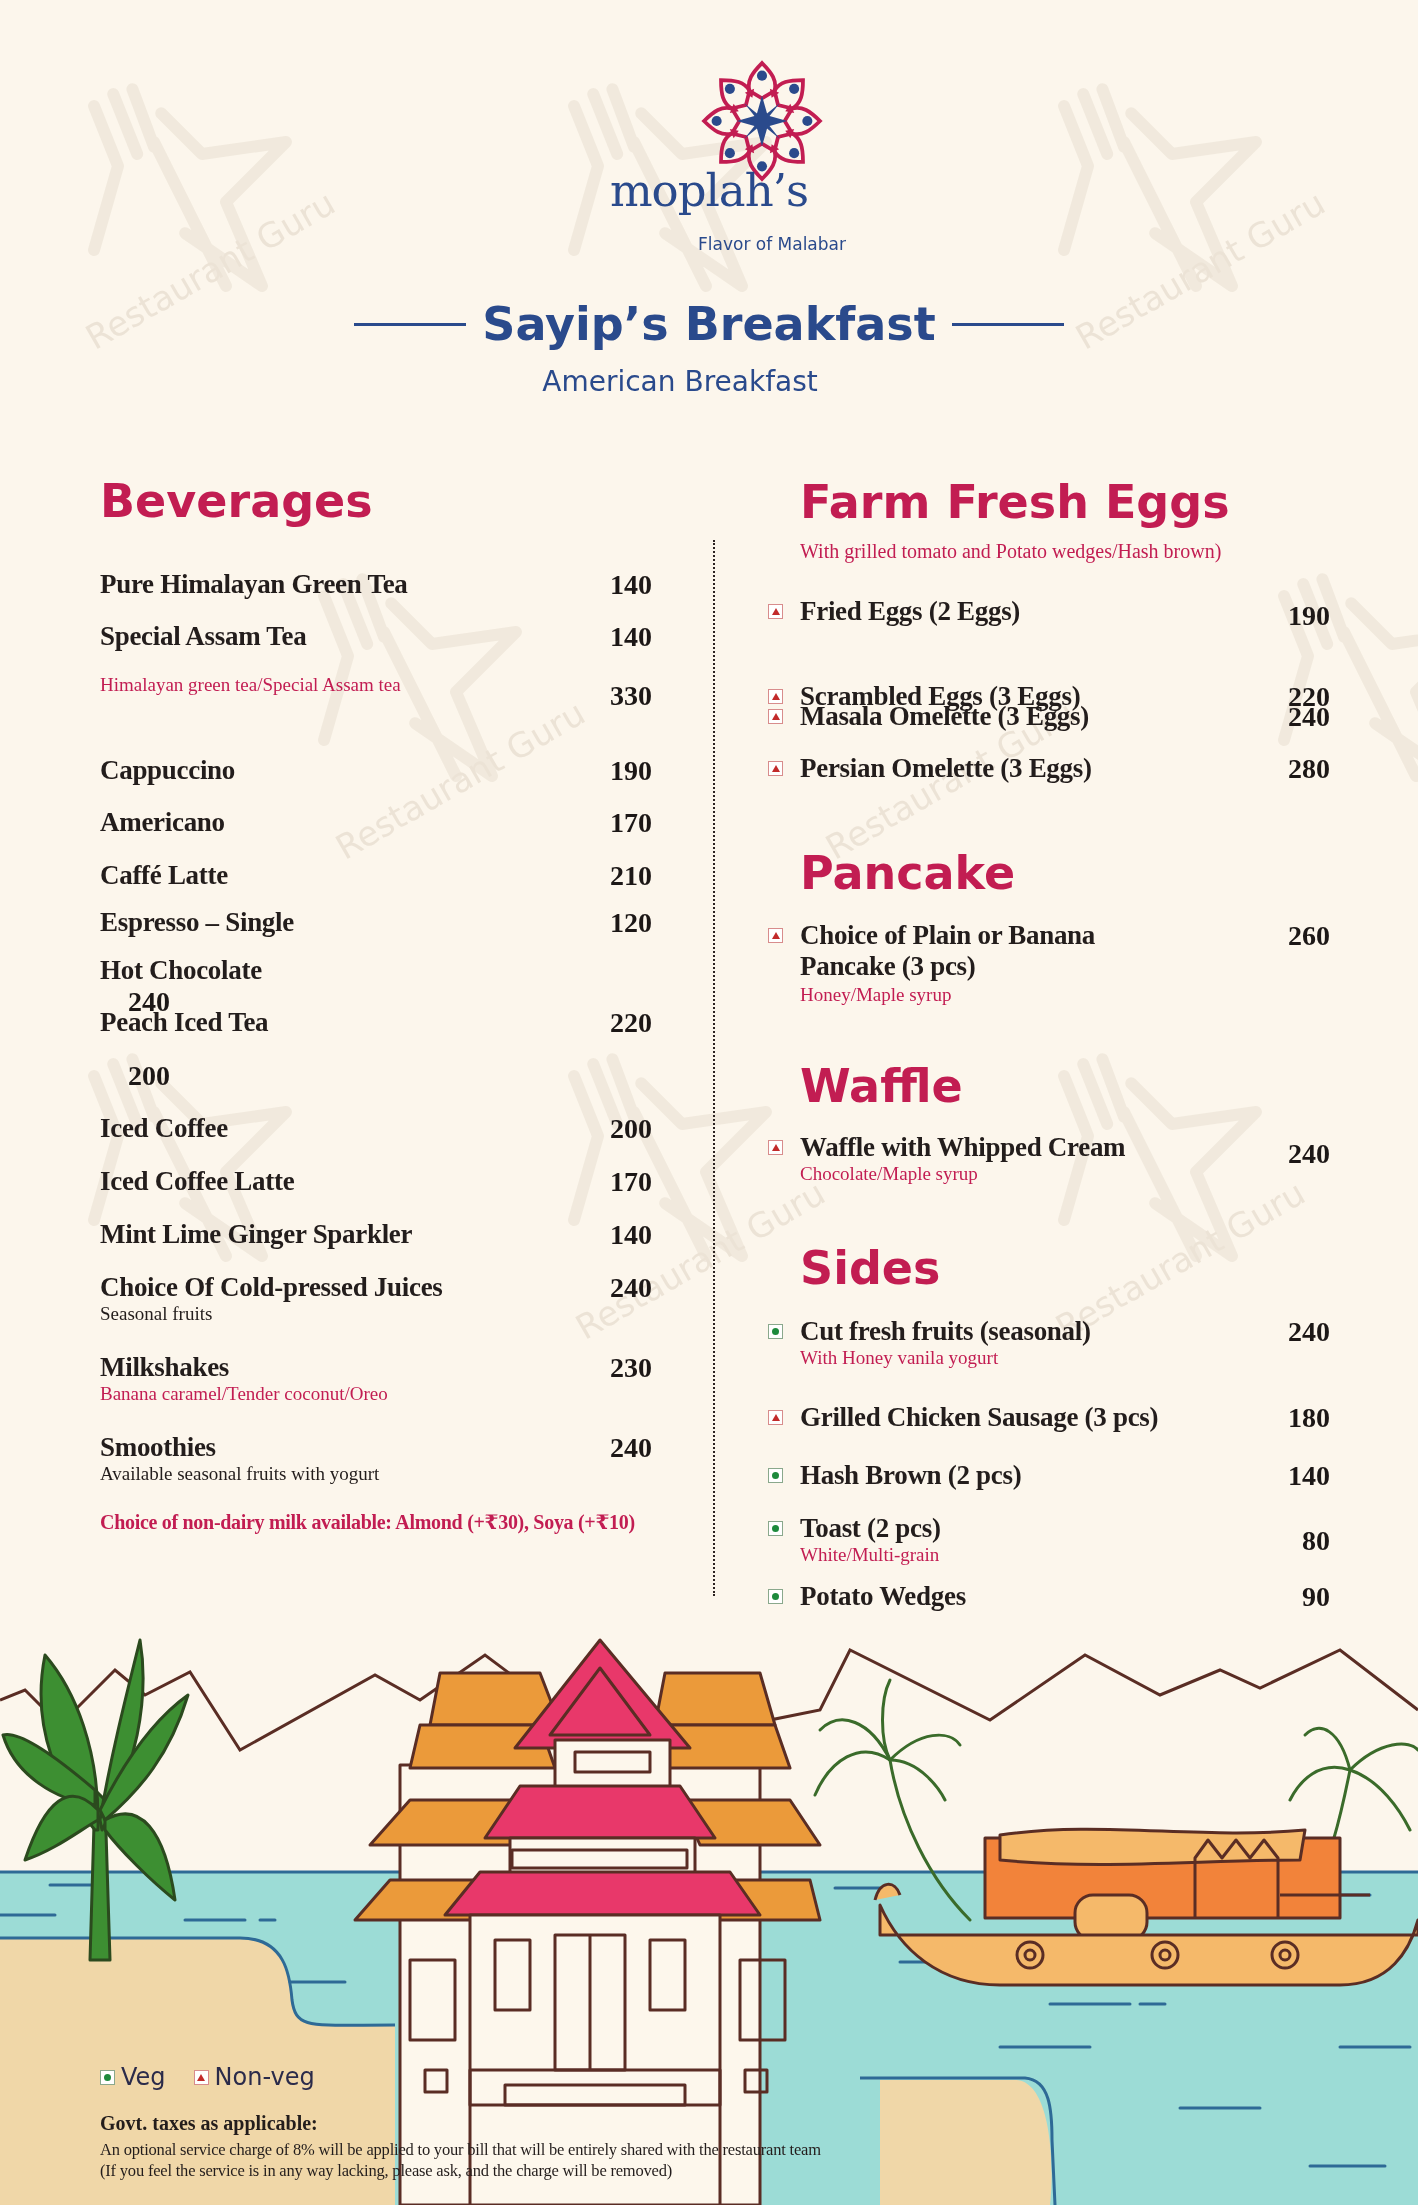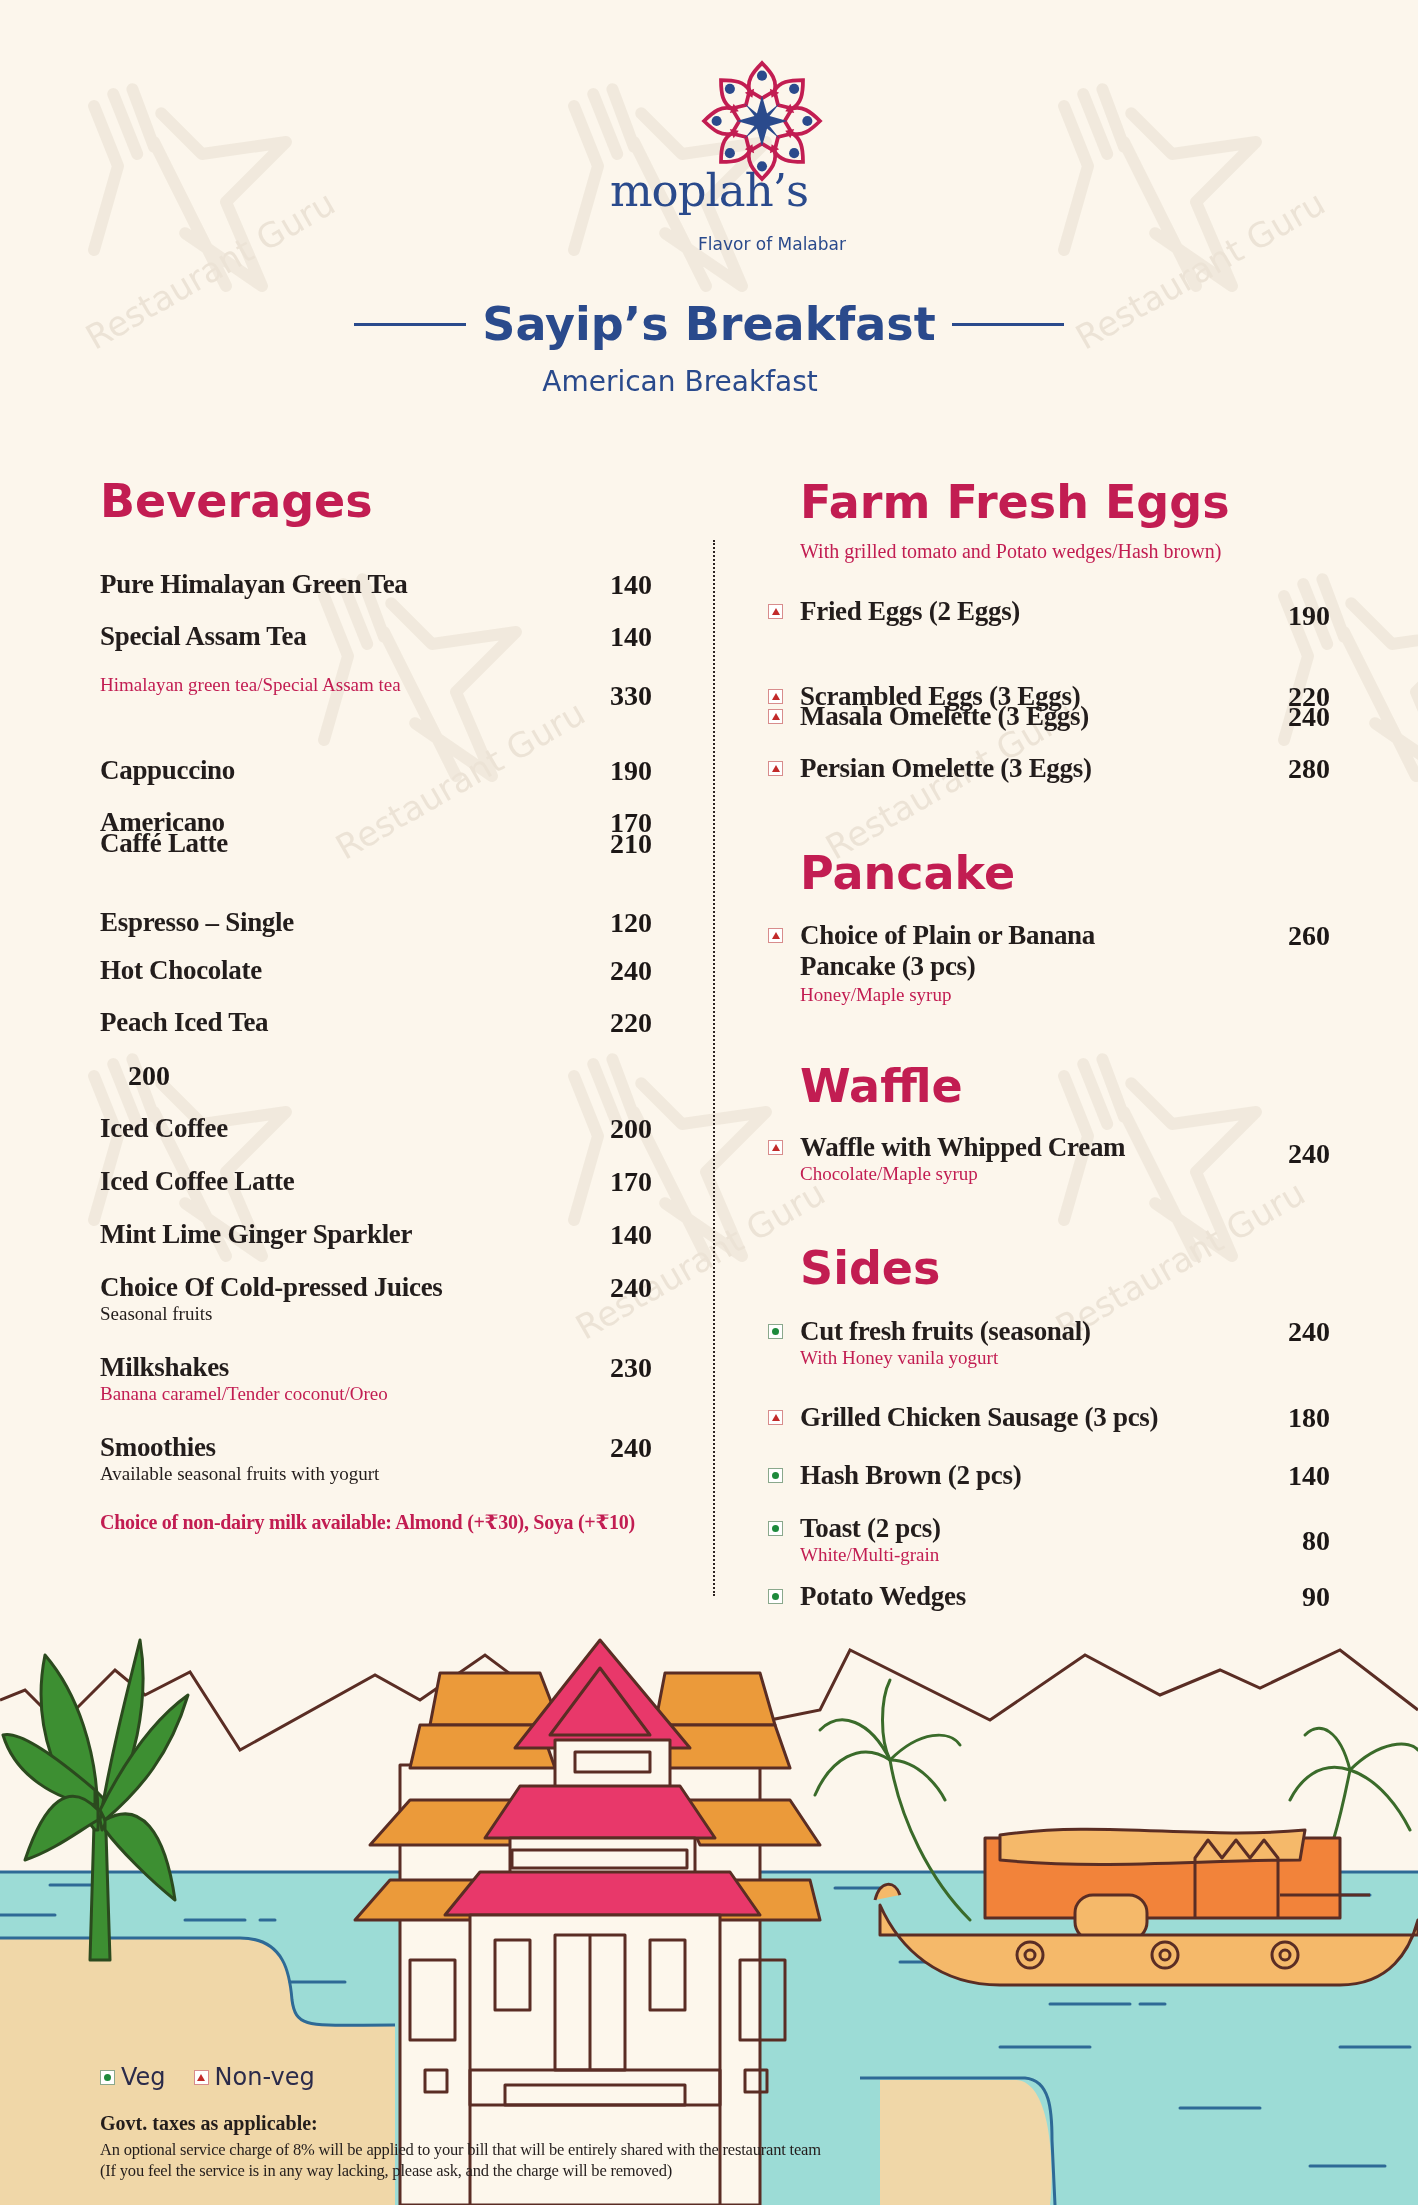--- a/index.html
+++ b/index.html
@@ -233,33 +233,33 @@
         <div class="item-name">Cappuccino</div>
       </div>
     <div class="price">190</div>
   </div>
   <div class="item" style="top:807px;">
     <div class="item-body">
         <div class="item-name">Americano</div>
       </div>
     <div class="price">170</div>
   </div>
-  <div class="item" style="top:828px;">
+  <div class="item" style="top:860px;">
     <div class="item-body">
         <div class="item-name">Caffé Latte</div>
       </div>
     <div class="price">210</div>
   </div>
   <div class="item" style="top:907px;">
     <div class="item-body">
         <div class="item-name">Espresso – Single</div>
       </div>
     <div class="price">120</div>
   </div>
-  <div class="item" style="top:955px;">
+  <div class="item" style="top:955px;flex-direction:column;">
     <div class="item-body">
         <div class="item-name">Hot Chocolate</div>
       </div>
     <div class="price">240</div>
   </div>
   <div class="item" style="top:1007px;">
     <div class="item-body">
         <div class="item-name">Peach Iced Tea</div>
       </div>
     <div class="price">220</div>

